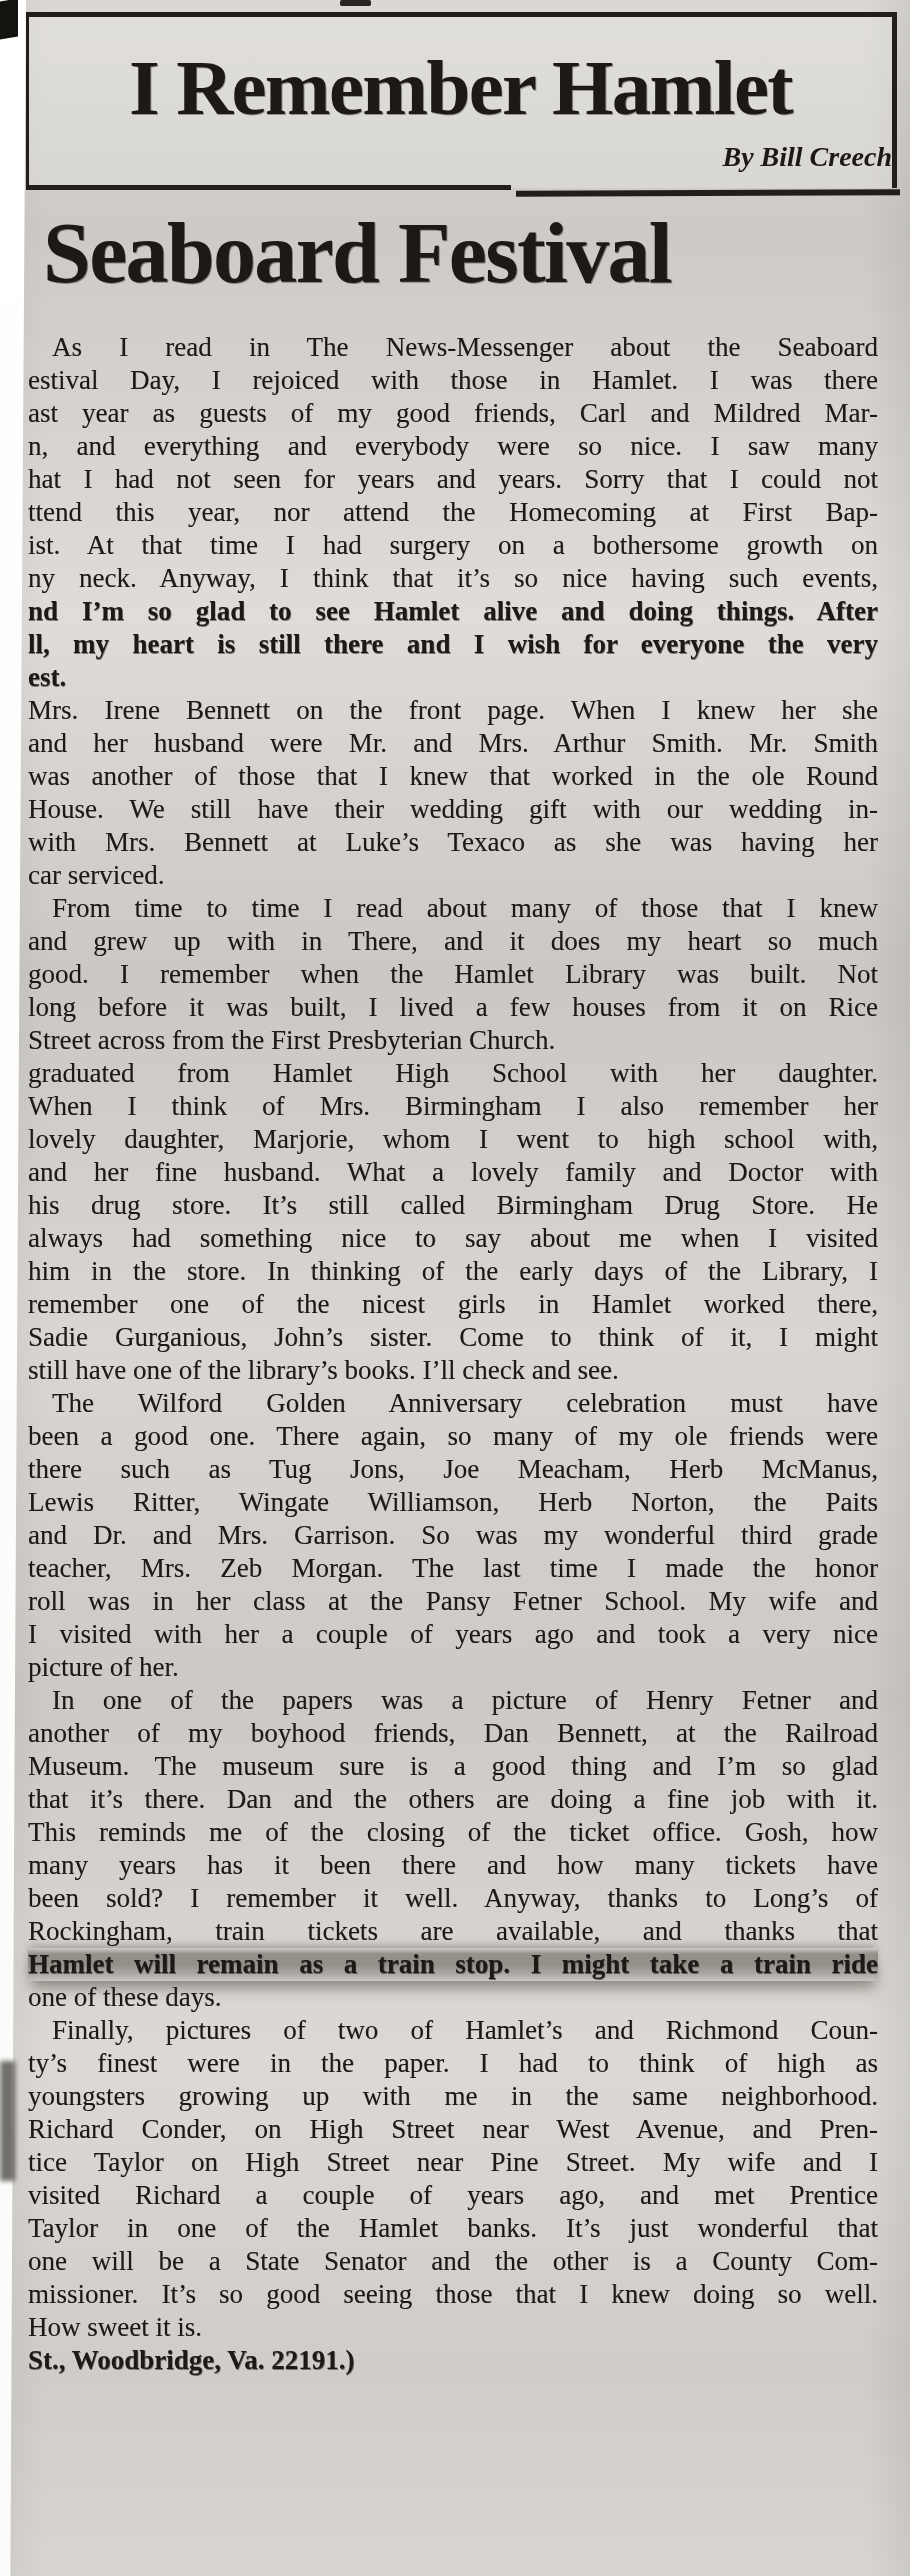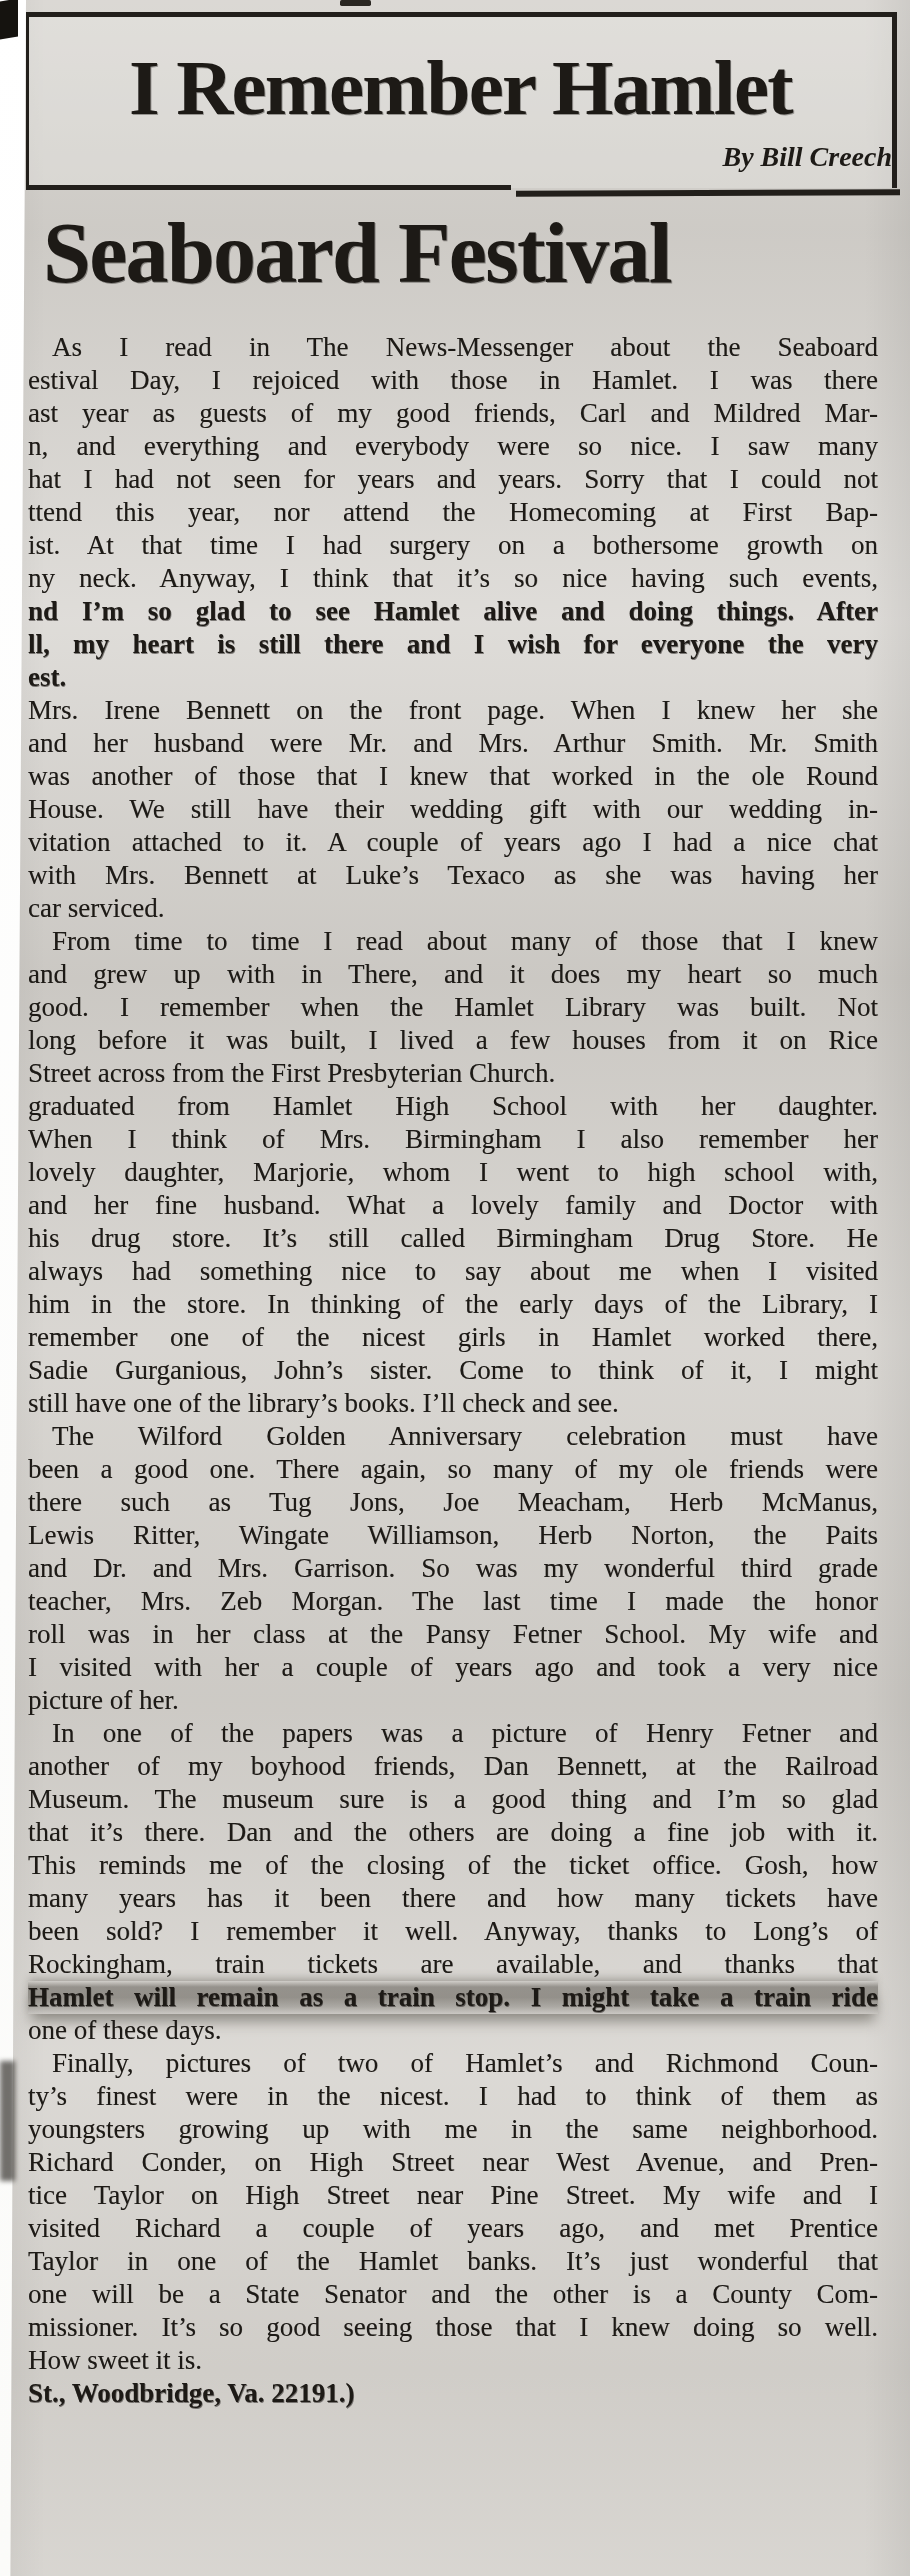--- a/index.html
+++ b/index.html
@@ -109,21 +109,20 @@
       <div class="line">ttend this year, nor attend the Homecoming at First Bap-</div>
       <div class="line">ist. At that time I had surgery on a bothersome growth on</div>
       <div class="line">ny neck. Anyway, I think that it’s so nice having such events,</div>
       <div class="line bold">nd I’m so glad to see Hamlet alive and doing things. After</div>
       <div class="line bold">ll, my heart is still there and I wish for everyone the very</div>
       <div class="line last bold">est.</div>
       <div class="line">Mrs. Irene Bennett on the front page. When I knew her she</div>
       <div class="line">and her husband were Mr. and Mrs. Arthur Smith. Mr. Smith</div>
       <div class="line">was another of those that I knew that worked in the ole Round</div>
       <div class="line">House. We still have their wedding gift with our wedding in-</div>
-      <div class="line">vitation attached to it. A couple of years ago I had a nice chat</div>
       <div class="line">with Mrs. Bennett at Luke’s Texaco as she was having her</div>
       <div class="line last">car serviced.</div>
       <div class="line first">From time to time I read about many of those that I knew</div>
       <div class="line">and grew up with in There, and it does my heart so much</div>
       <div class="line">good. I remember when the Hamlet Library was built. Not</div>
       <div class="line">long before it was built, I lived a few houses from it on Rice</div>
       <div class="line last">Street across from the First Presbyterian Church.</div>
       <div class="line">graduated from Hamlet High School with her daughter.</div>
       <div class="line">When I think of Mrs. Birmingham I also remember her</div>
       <div class="line">lovely daughter, Marjorie, whom I went to high school with,</div>
@@ -147,21 +146,21 @@
       <div class="line">another of my boyhood friends, Dan Bennett, at the Railroad</div>
       <div class="line">Museum. The museum sure is a good thing and I’m so glad</div>
       <div class="line">that it’s there. Dan and the others are doing a fine job with it.</div>
       <div class="line">This reminds me of the closing of the ticket office. Gosh, how</div>
       <div class="line">many years has it been there and how many tickets have</div>
       <div class="line">been sold? I remember it well. Anyway, thanks to Long’s of</div>
       <div class="line">Rockingham, train tickets are available, and thanks that</div>
       <div class="line bold hl">Hamlet will remain as a train stop. I might take a train ride</div>
       <div class="line last">one of these days.</div>
       <div class="line first">Finally, pictures of two of Hamlet’s and Richmond Coun-</div>
-      <div class="line">ty’s finest were in the nicest. I had to think of them as</div>
+      <div class="line">ty’s finest were in the paper. I had to think of high as</div>
       <div class="line">youngsters growing up with me in the same neighborhood.</div>
       <div class="line">Richard Conder, on High Street near West Avenue, and Pren-</div>
       <div class="line">tice Taylor on High Street near Pine Street. My wife and I</div>
       <div class="line">visited Richard a couple of years ago, and met Prentice</div>
       <div class="line">Taylor in one of the Hamlet banks. It’s just wonderful that</div>
       <div class="line">one will be a State Senator and the other is a County Com-</div>
       <div class="line">missioner. It’s so good seeing those that I knew doing so well.</div>
       <div class="line last">How sweet it is.</div>
       <div class="line last bold">St., Woodbridge, Va. 22191.)</div>
     </div>

